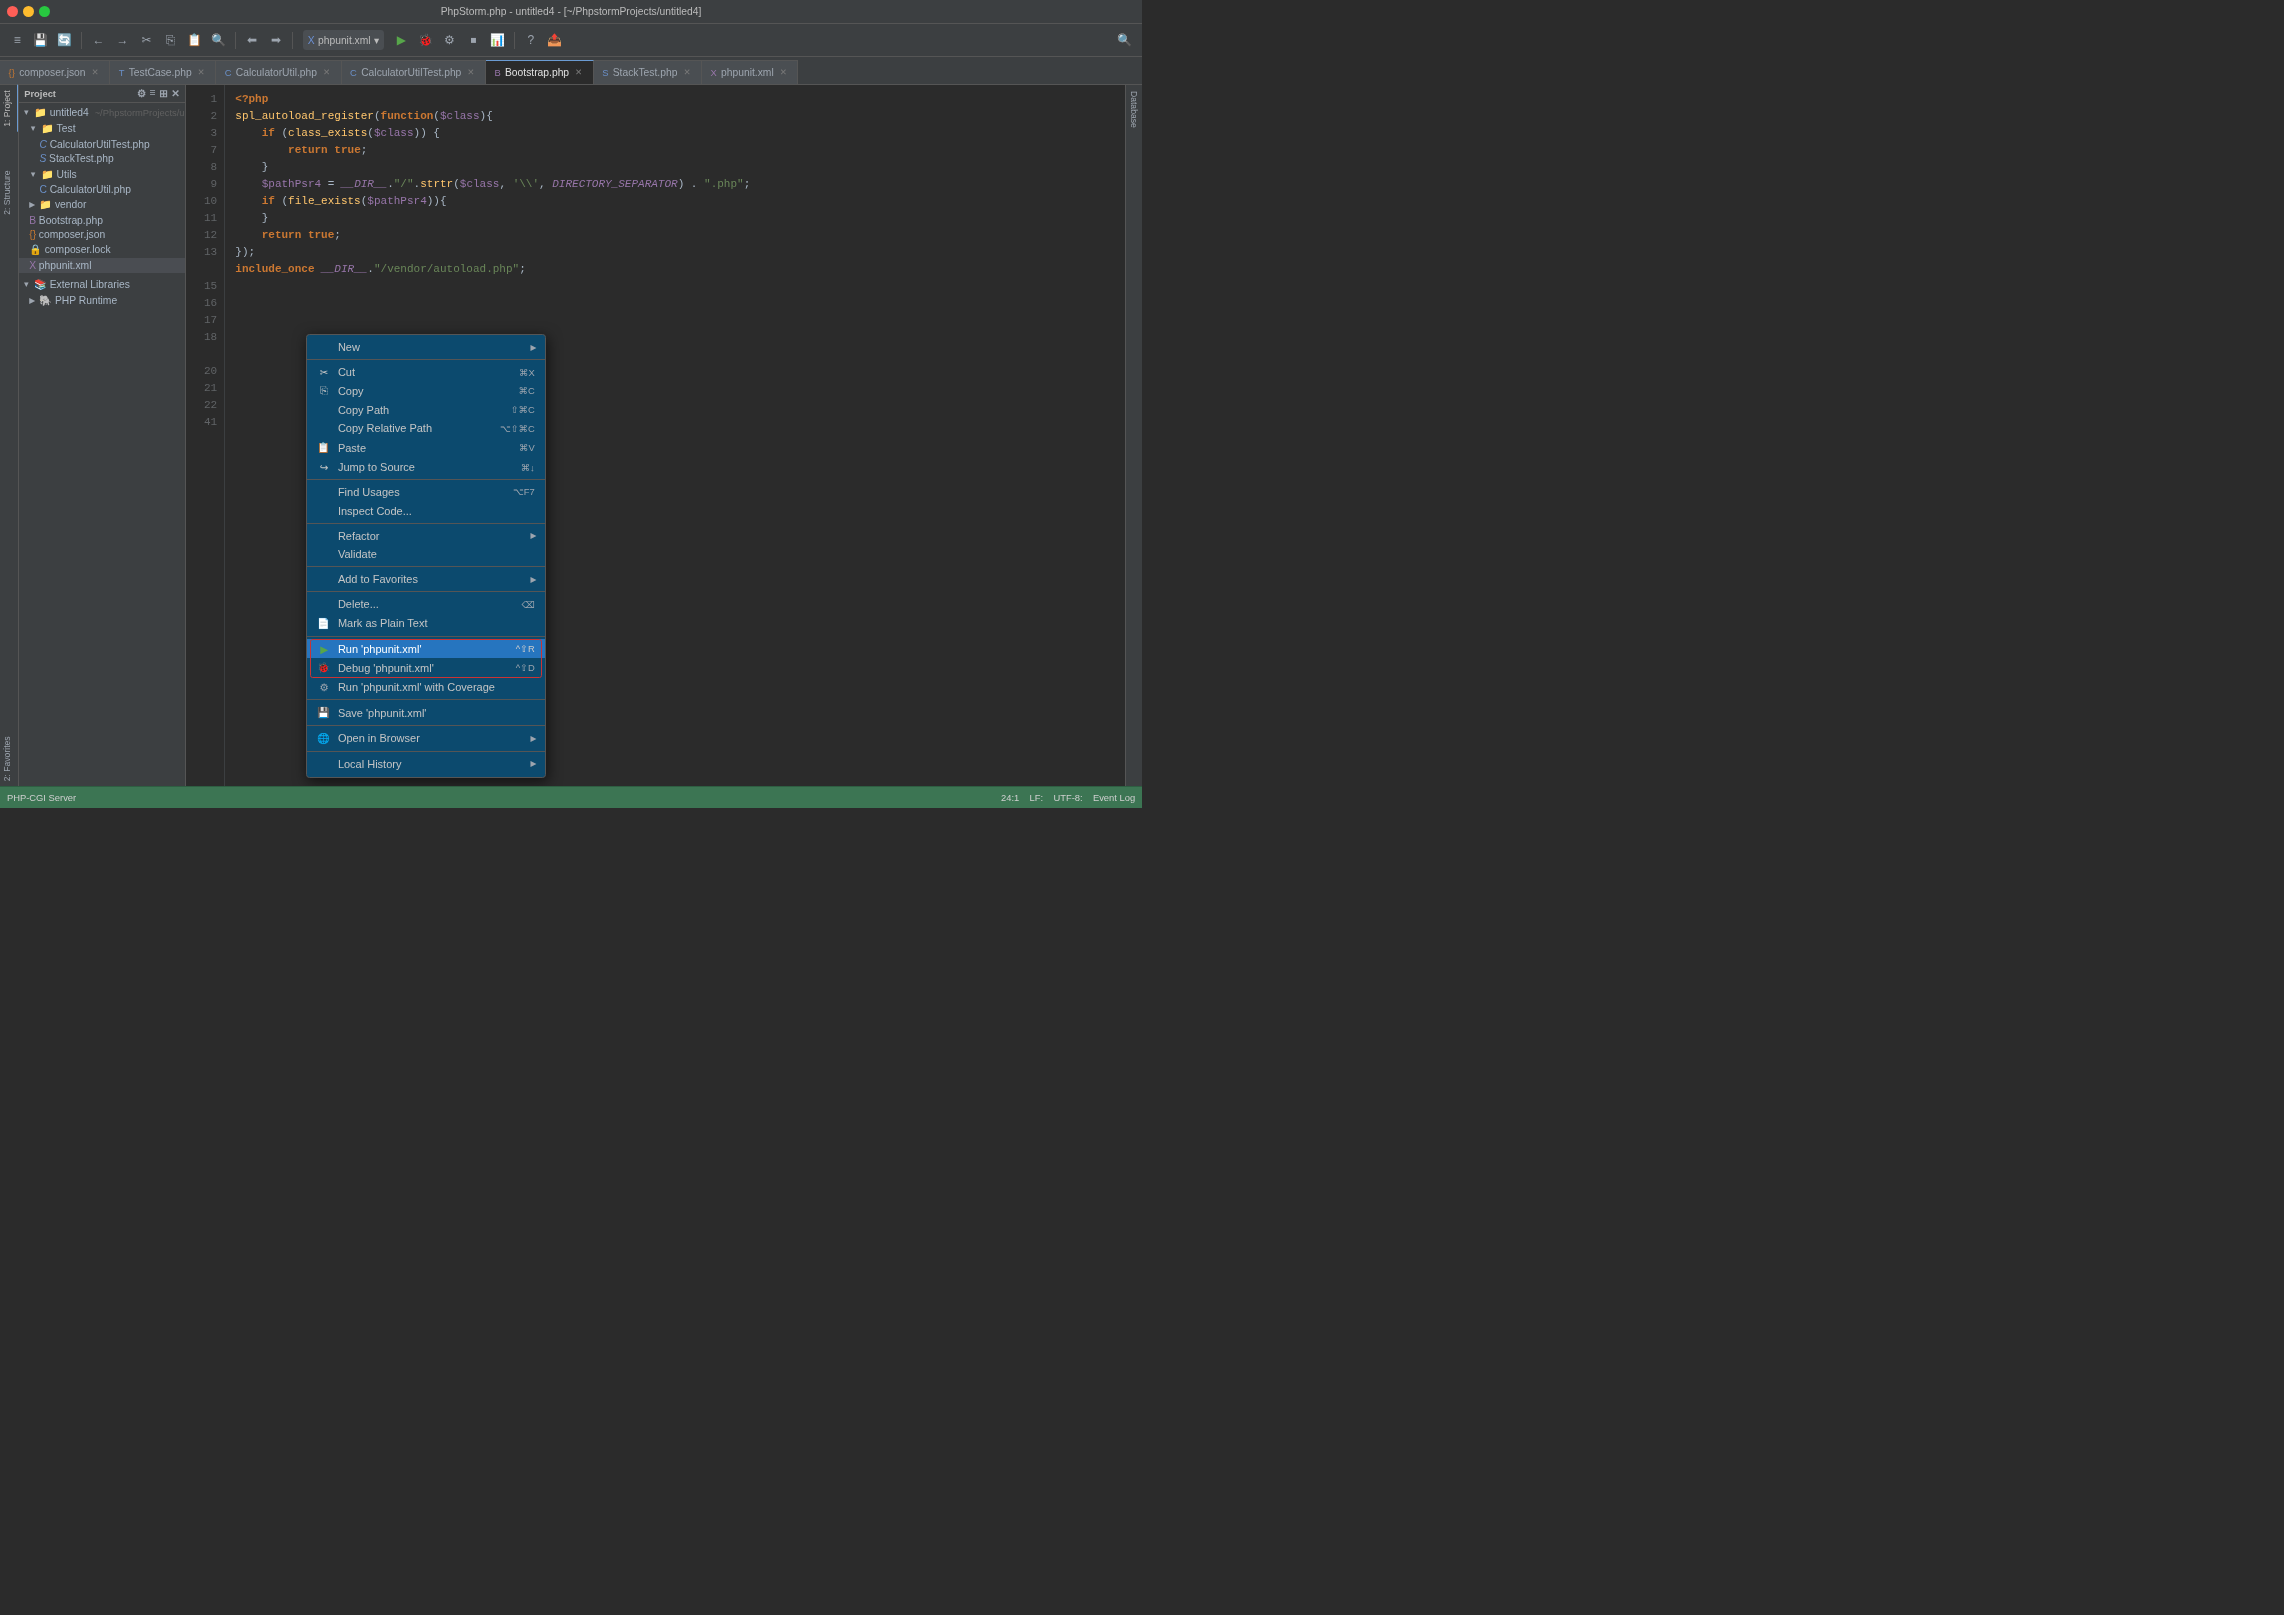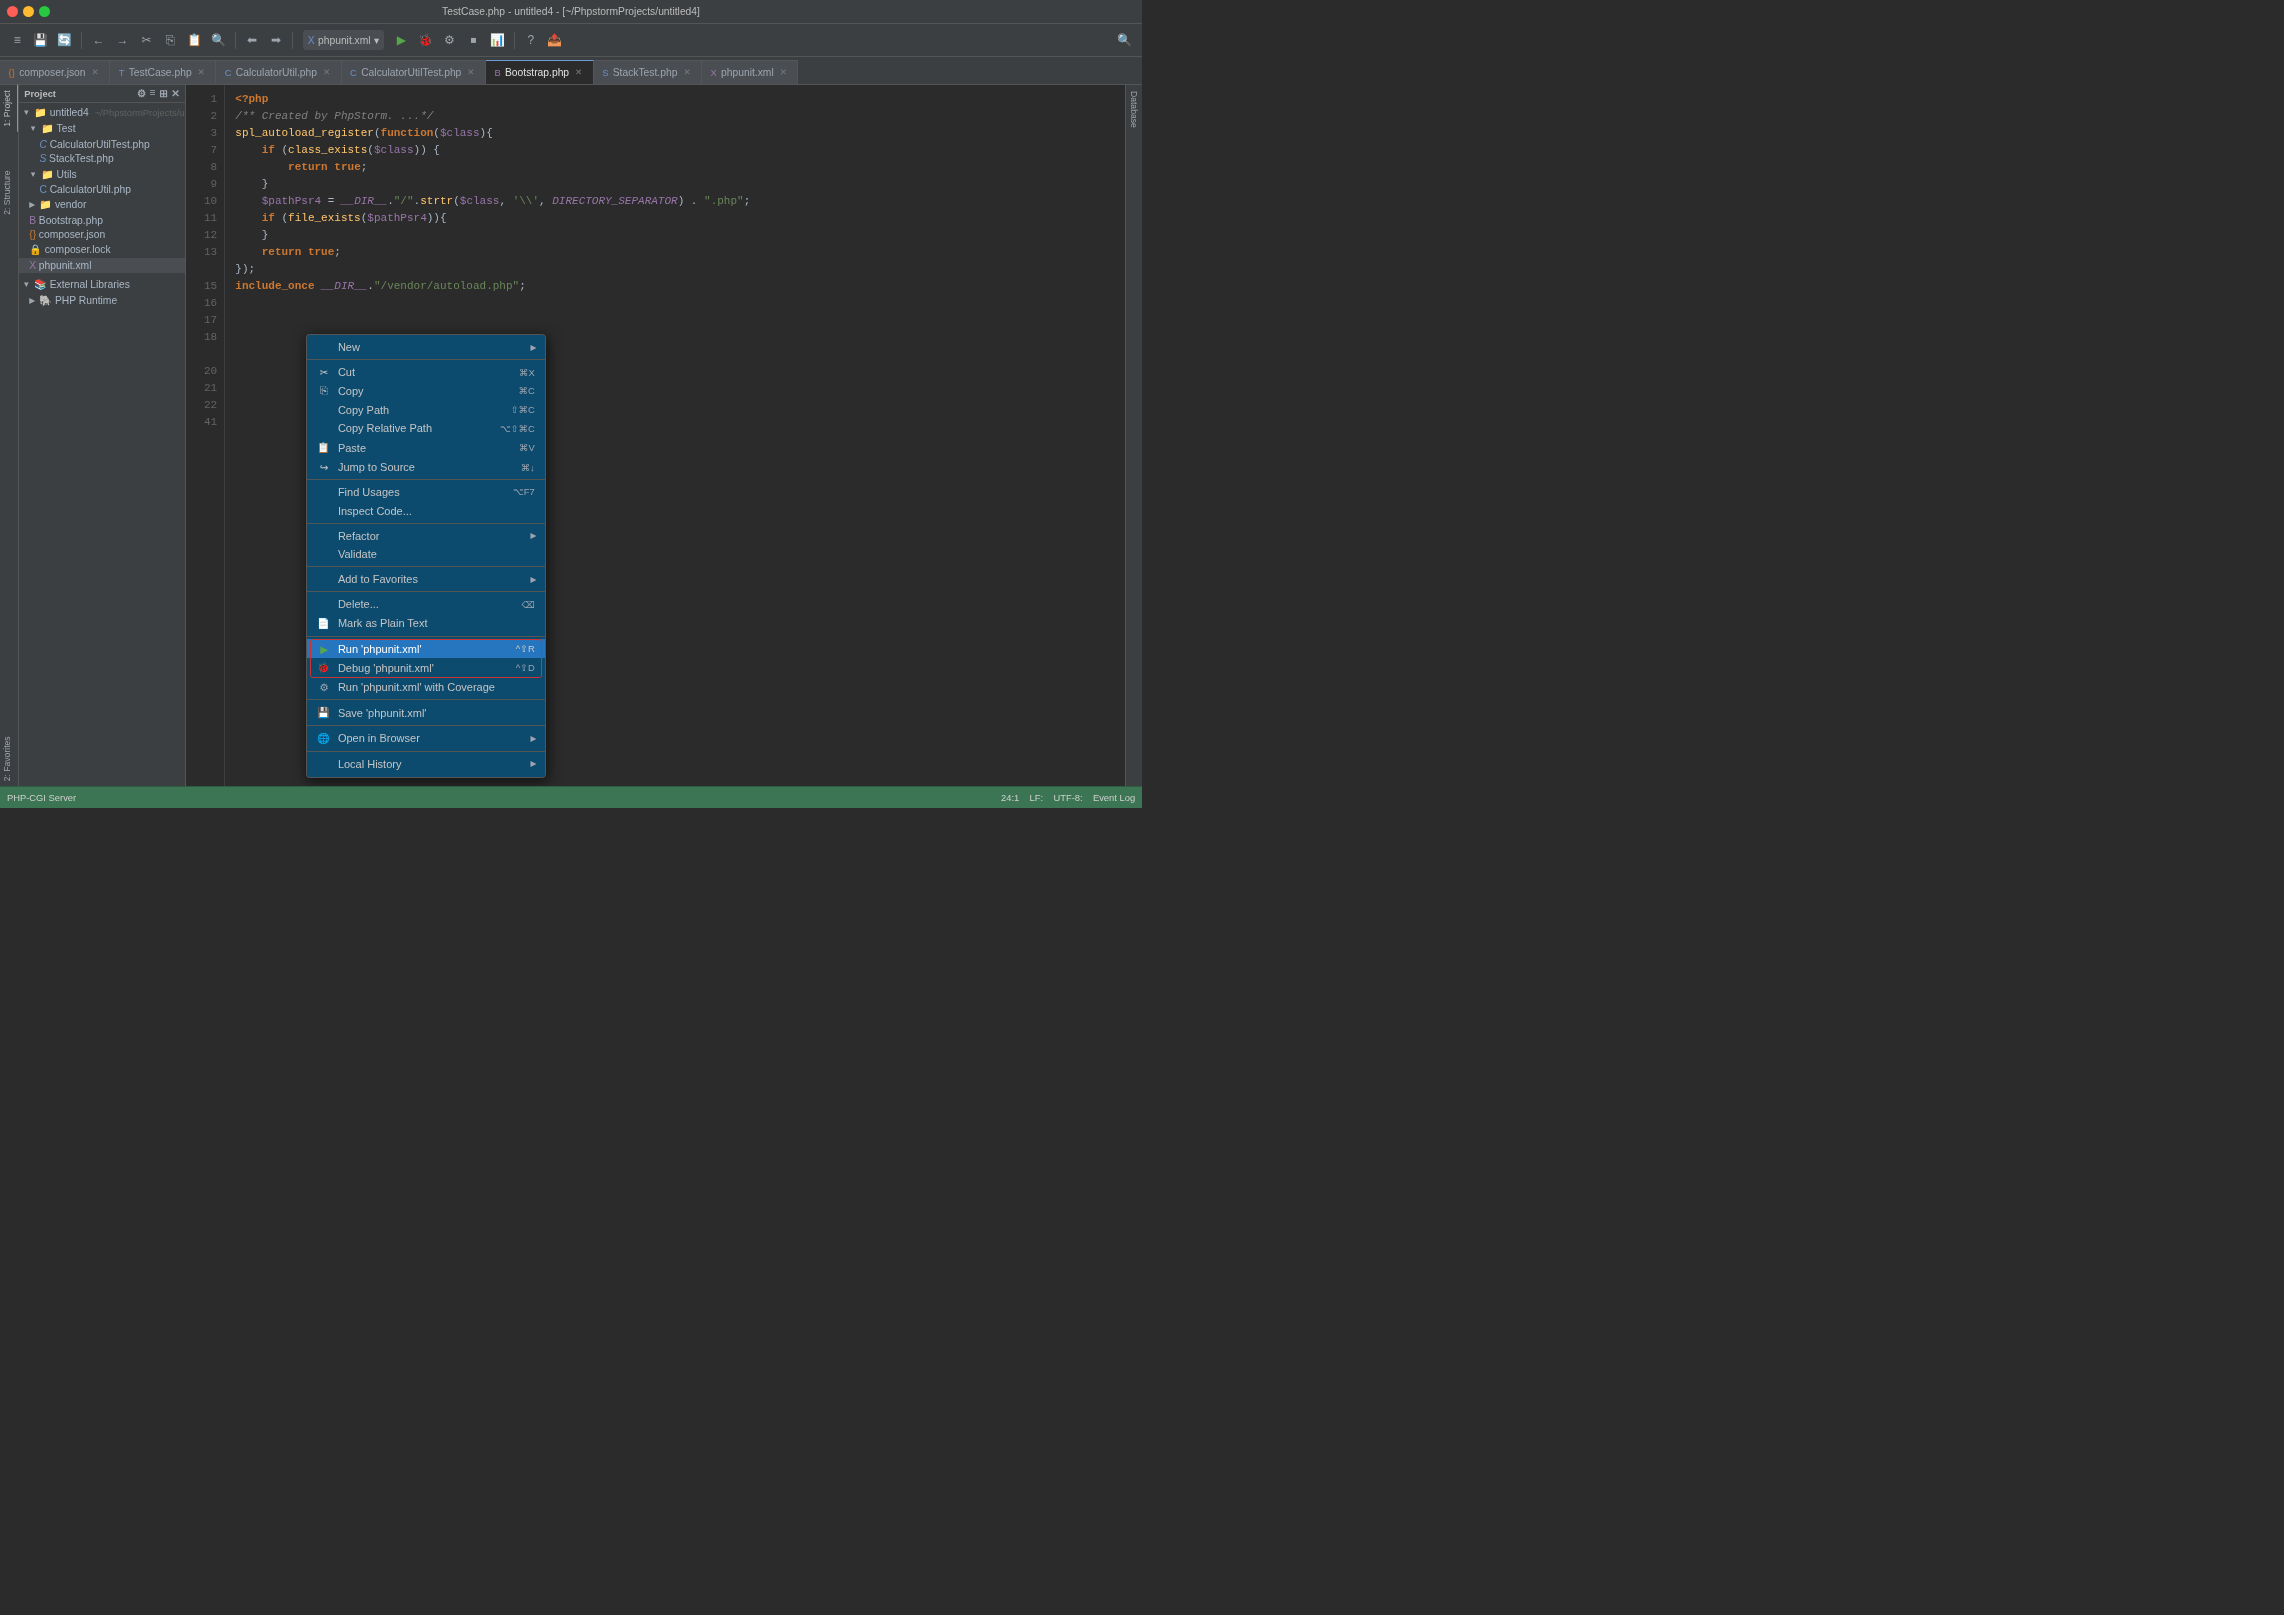--- a/index.html
+++ b/index.html
@@ -313,21 +313,21 @@
   </style>
 </head>
 <body>
 
 <div class="title-bar">
   <div class="traffic-lights">
     <div class="traffic-light tl-close"></div>
     <div class="traffic-light tl-min"></div>
     <div class="traffic-light tl-max"></div>
   </div>
-  <span class="title-text">TestCase.php - untitled4 - [~/PhpstormProjects/untitled4]</span>
+  <span class="title-text">PhpStorm.php - untitled4 - [~/PhpstormProjects/untitled4]</span>
 </div>
 
 <div class="toolbar">
   <div class="toolbar-btn">≡</div>
   <div class="toolbar-btn">💾</div>
   <div class="toolbar-btn">🔄</div>
   <div class="toolbar-sep"></div>
   <div class="toolbar-btn">←</div>
   <div class="toolbar-btn">→</div>
   <div class="toolbar-btn">✂</div>
@@ -500,21 +500,20 @@
       <div>17</div>
       <div>18</div>
       <div>&nbsp;</div>
       <div>20</div>
       <div>21</div>
       <div>22</div>
       <div>41</div>
     </div>
     <div class="code-content">
       <div class="code-line"><span class="php-tag">&lt;?php</span></div>
-      <div class="code-line"><span class="comment">/** <span style="font-style:italic;color:#808080;">Created by PhpStorm. ...*</span>/</span></div>
       <div class="code-line"></div>
       <div class="code-line"></div>
       <div class="code-line"></div>
       <div class="code-line"><span class="fn">spl_autoload_register</span>(<span class="kw">function</span>(<span class="var">$class</span>){</div>
       <div class="code-line">    <span class="kw">if</span> (<span class="fn">class_exists</span>(<span class="var">$class</span>)) {</div>
       <div class="code-line">        <span class="kw">return</span> <span class="kw">true</span>;</div>
       <div class="code-line">    }</div>
       <div class="code-line"></div>
       <div class="code-line"></div>
       <div class="code-line">    <span class="var">$pathPsr4</span> = <span class="const">__DIR__</span>.<span class="str">"/"</span>.<span class="fn">strtr</span>(<span class="var">$class</span>, <span class="str">'\\'</span>, <span class="const" style="font-style:italic;">DIRECTORY_SEPARATOR</span>) . <span class="str">".php"</span>;</div>

